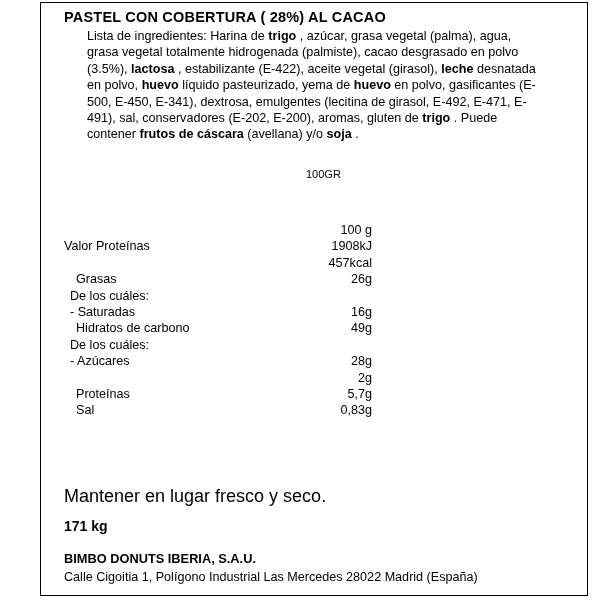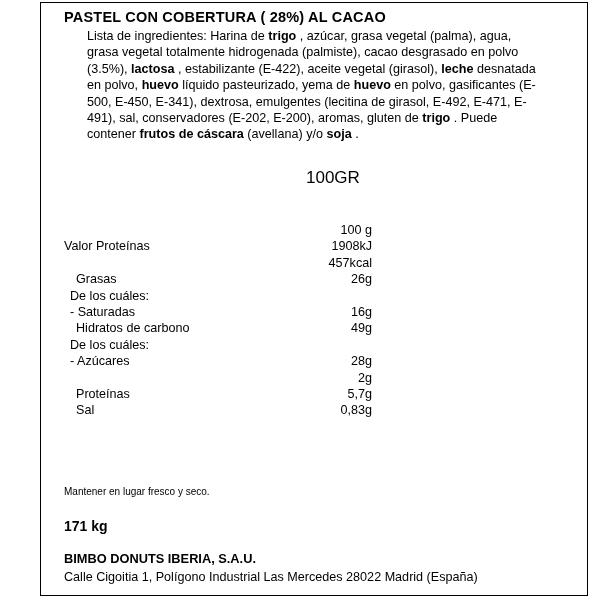--- a/index.html
+++ b/index.html
@@ -49,21 +49,21 @@
     font-size: 12.6px;
     line-height: 16.4px;
     text-align: left;
     margin-left: 23px;
   }
   .ingredients b { font-weight: bold; }
   .portion-label {
     position: absolute;
     left: 306px;
     top: 168px;
-    font-size: 17px;
+    font-size: 11px;
   }
   .nutri {
     position: absolute;
     left: 64px;
     top: 222px;
     width: 420px;
     font-size: 12.6px;
     line-height: 16.4px;
   }
   .nutri-row {
@@ -82,21 +82,21 @@
     top: 0;
     width: 70px;
     text-align: right;
   }
   .nutri-row.indent .lbl { left: 12px; }
   .nutri-row.indent2 .lbl { left: 6px; }
   .storage {
     position: absolute;
     left: 64px;
     top: 486px;
-    font-size: 10px;
+    font-size: 18px;
   }
   .weight {
     position: absolute;
     left: 64px;
     top: 518px;
     font-size: 14px;
     font-weight: bold;
   }
   .company {
     position: absolute;

